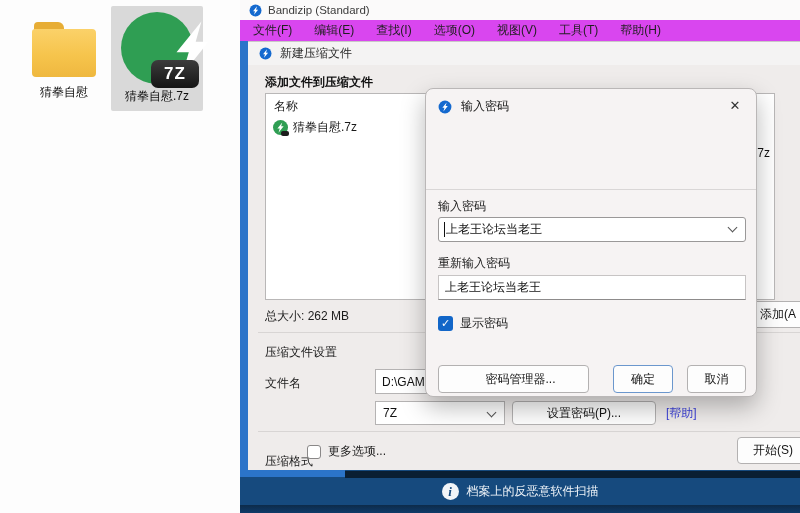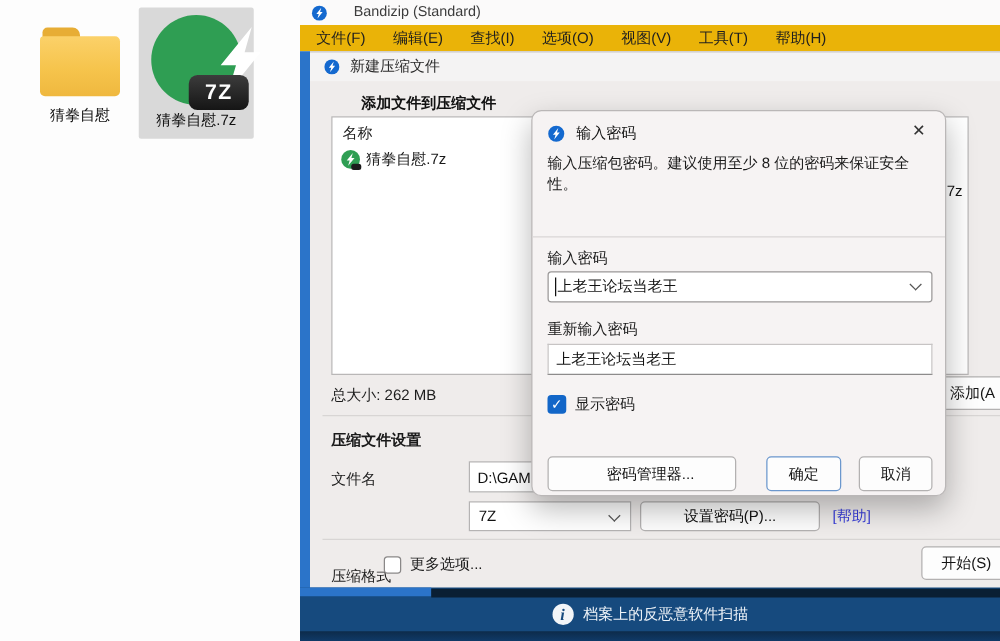--- a/index.html
+++ b/index.html
@@ -17,22 +17,22 @@
   .bz-big { position:relative; width:72px; height:72px; margin:2px auto 4px; }
   .bz-circle { position:absolute; inset:0; border-radius:50%; background:#2f9e53; }
   .bz-badge { position:absolute; right:-6px; bottom:-4px; width:48px; height:28px; border-radius:7px;
     background:linear-gradient(180deg,#3c3c3c,#151515); color:#fff; font-weight:bold; font-size:17px;
     display:flex; align-items:center; justify-content:center; letter-spacing:1px; }
   .bolt { position:absolute; fill:#fff; }
 
   
   .main-win { position:absolute; left:240px; top:0; width:560px; height:513px; background:#f0eded; }
   .titlebar { position:absolute; left:0; top:0; width:100%; height:20px; background:#fbfafa;
-    display:flex; align-items:center; gap:21px; padding-left:9px; color:#3c3c3c; font-size:11.5px; }
-  .menubar { position:absolute; left:0; top:20px; width:100%; height:21px; background:#eab308;
+    display:flex; align-items:center; gap:6px; padding-left:9px; color:#3c3c3c; font-size:11.5px; }
+  .menubar { position:absolute; left:0; top:20px; width:100%; height:21px; background:#d946ef;
     display:flex; align-items:center; padding-left:2px; }
   .menu-item { padding:2px 11px; color:#1f1f1f; }
   .blue-frame { position:absolute; left:0; top:41px; width:8px; height:436px; background:#2b74c9; }
   .tabrow { position:absolute; left:8px; top:41px; width:552px; height:24px;
     background:#f4f3f3; border-top:1px solid #c9c7c7; display:flex; align-items:center; gap:8px; padding-left:11px; color:#2b2b2b; }
   .panel { position:absolute; left:8px; top:65px; width:552px; height:412px; background:#efeceb; border-bottom-left-radius:8px; }
 
   .sec-title { font-weight:bold; color:#111; }
   .listbox { position:absolute; left:17px; top:28px; width:510px; height:207px; background:#fff; border:1px solid #b9b7b7; }
   .list-header { padding:4px 0 2px 8px; color:#222; }
@@ -40,21 +40,21 @@
   .bz-mini { position:relative; width:15px; height:15px; flex:0 0 15px; }
   .bz-mini .c { position:absolute; inset:0; border-radius:50%; background:#2f9e53; }
   .bz-mini .b { position:absolute; right:-1px; bottom:-1px; width:8px; height:5px; background:#1c1c1c; border-radius:2px; }
   .clip-text { position:absolute; left:476px; top:34px; color:#111; }
 
   .totalrow { position:absolute; left:17px; top:243px; color:#1c1c1c; }
   .btn { background:#fdfdfd; border:1px solid #b3b1b1; border-radius:4px; color:#141414;
     display:flex; align-items:center; justify-content:center; font-size:12px; }
   .add-btn { position:absolute; left:497px; top:236px; width:75px; height:27px; justify-content:flex-start; padding-left:14px; }
   .hr { position:absolute; left:10px; width:542px; border-top:1px solid #d8d5d4; }
-  .settings-title { position:absolute; left:17px; top:279px; font-weight:bold; }
+  .settings-title { position:absolute; left:17px; top:279px; font-weight:normal; }
   .form-label { position:absolute; left:17px; color:#1c1c1c; }
   .filename-input { position:absolute; left:127px; top:304px; width:290px; height:25px; background:#fff;
     border:1px solid #b5b3b3; padding:4px 6px; font-size:12px; color:#111; font-family:inherit; }
   .select { position:absolute; left:127px; top:336px; width:130px; height:24px; background:#fff;
     border:1px solid #b5b3b3; display:flex; align-items:center; padding-left:7px; color:#111; }
   .chev { width:7px; height:7px; border-right:1.4px solid #555; border-bottom:1.4px solid #555;
     transform:rotate(45deg); position:absolute; right:9px; top:6px; }
   .setpass-btn { position:absolute; left:264px; top:336px; width:144px; height:24px; }
   .help-link { position:absolute; left:418px; top:340px; color:#3a3fd9; }
   .checkrow { position:absolute; display:flex; align-items:center; gap:7px; color:#1c1c1c; }
@@ -138,21 +138,21 @@
 
   <div class="tabrow">
     <svg width="13" height="13" viewBox="0 0 24 24">
       <circle cx="12" cy="12" r="11" fill="#1469cf"></circle>
       <path d="M14.8 4.2 L7.5 13.4 h3.6 l-1.9 6.4 7.6-9.4 h-3.8 z" fill="#fff"></path>
     </svg>
     <span>新建压缩文件</span>
   </div>
 
   <div class="panel">
-    <div class="sec-title" style="position:absolute; left:17px; top:9px;margin-left:24px;">添加文件到压缩文件</div>
+    <div class="sec-title" style="position:absolute; left:17px; top:9px;">添加文件到压缩文件</div>
 
     <div class="listbox">
       <div class="list-header">名称</div>
       <div class="list-row">
         <span class="bz-mini">
           <span class="c"></span>
           <svg style="position:absolute;left:0;top:0" width="15" height="15" viewBox="0 0 24 24">
             <path d="M14.8 3.8 L7 13.4 h3.8 l-2 6.8 8.2-10.1 h-4 z" fill="#fff"></path>
           </svg>
           <span class="b"></span>
@@ -201,21 +201,20 @@
 <div class="dialog">
   <div class="dlg-title">
     <svg width="14" height="14" viewBox="0 0 24 24">
       <circle cx="12" cy="12" r="11" fill="#1469cf"></circle>
       <path d="M14.8 4.2 L7.5 13.4 h3.6 l-1.9 6.4 7.6-9.4 h-3.8 z" fill="#fff"></path>
     </svg>
     <span>输入密码</span>
   </div>
   <div class="dlg-close">✕</div>
 
-  <div class="dlg-desc">输入压缩包密码。建议使用至少 8 位的密码来保证安全性。</div>
   <div class="dlg-hr"></div>
 
   <div class="dlg-label" style="top:109px;">输入密码</div>
   <div class="combo">
     <span class="caret"></span>
     <span>上老王论坛当老王</span>
     <span class="chev"></span>
   </div>
 
   <div class="dlg-label" style="top:166px;">重新输入密码</div>

